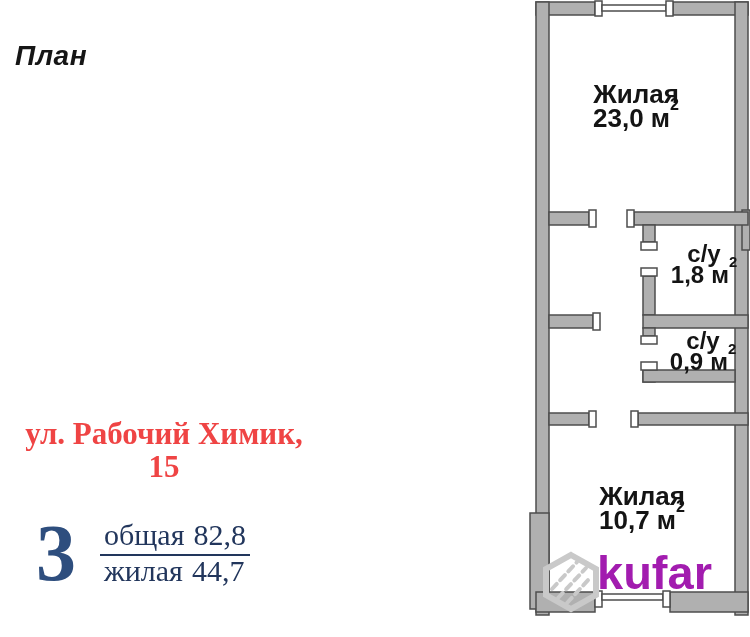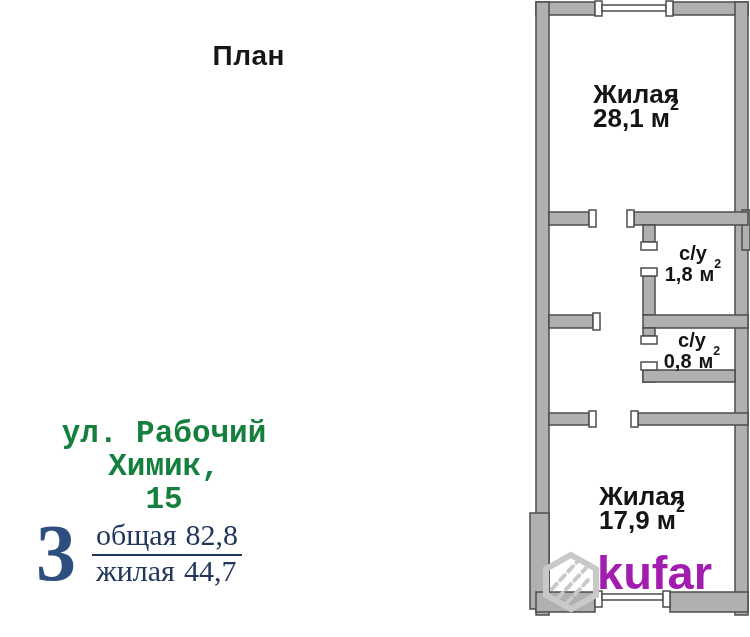--- a/index.html
+++ b/index.html
@@ -2,51 +2,51 @@
 <html><head>
 <meta charset="utf-8">
 <style>
   html,body{margin:0;padding:0;background:#ffffff;}
   .canvas{
     position:relative;width:750px;height:637px;background:#ffffff;
     overflow:hidden;font-family:"Liberation Sans",sans-serif;
   }
   
   .plan-title{
-    position:absolute;left:15px;top:41px;width:270px;text-align:right;
-    font-weight:bold;font-size:28px;line-height:30px;
+    position:absolute;left:15px;top:41px;width:270px;text-align:left;
+    font-weight:bold;font-style:italic;font-size:28px;line-height:30px;
     color:#161616;letter-spacing:.5px;
   }
   .address{
     position:absolute;left:3px;top:417px;width:322px;text-align:center;
-    font-family:Liberation Mono, monospace;font-weight:bold;
-    font-size:31px;line-height:33px;color:#15803d;
+    font-family:Liberation Serif, serif;font-weight:bold;
+    font-size:31px;line-height:33px;color:#ef4444;
   }
   .summary{
     position:absolute;left:36px;top:519px;display:flex;align-items:center;
   }
   .rooms-count{
     font-family:"Liberation Serif",serif;font-weight:bold;
     font-size:80px;line-height:68px;color:#2e4e7e;
   }
   .fraction{
-    margin-left:16px;font-family:"Liberation Serif",serif;
+    margin-left:24px;font-family:"Liberation Serif",serif;
     font-size:30px;line-height:30px;color:#22365c;
   }
   .fraction .row{padding:1px 4px;white-space:nowrap;}
   .fraction .row.top{border-bottom:2px solid #22365c;padding-bottom:4px;}
   .fraction .row + .row{padding-top:0;}
   .fraction .val{margin-left:9px;}
   
   .room-label{
     position:absolute;transform:translate(-50%,-50%);text-align:center;
     font-weight:bold;color:#141414;white-space:nowrap;
   }
   .room-label.large{font-size:26px;line-height:24px;}
-  .room-label.small{font-size:20px;line-height:21px;}
+  .room-label.small{font-size:24px;line-height:21px;margin-left:11px;}
   .room-label .unit{margin-left:7px;}
   .room-label sup{font-size:62%;line-height:0;position:relative;top:-0.45em;}
   
   .wm-text{
     position:absolute;left:597px;top:549px;
     font-size:47px;line-height:47px;font-weight:bold;
     color:#a21caf;letter-spacing:0px;
   }
   svg.plan{position:absolute;left:0;top:0;}
 </style>
@@ -116,36 +116,36 @@
       <g stroke-width="4" stroke-dasharray="7 5">
         <line x1="552" y1="589" x2="577" y2="562"></line>
         <line x1="558" y1="598" x2="586" y2="568"></line>
         <line x1="567" y1="603" x2="590" y2="578"></line>
       </g>
     </g>
   </svg>
 
   <div class="room-label large" style="left:636px;top:106px;">
     <div>Жилая</div>
-    <div><span>28,1</span><span class="unit"><span>м</span><sup>2</sup></span></div>
+    <div><span>23,0</span><span class="unit"><span>м</span><sup>2</sup></span></div>
   </div>
 
   <div class="room-label small" style="left:693px;top:264px;">
     <div>с/у</div>
     <div><span>1,8</span><span class="unit"><span>м</span><sup>2</sup></span></div>
   </div>
 
   <div class="room-label small" style="left:692px;top:351px;">
     <div>с/у</div>
-    <div><span>0,8</span><span class="unit"><span>м</span><sup>2</sup></span></div>
+    <div><span>0,9</span><span class="unit"><span>м</span><sup>2</sup></span></div>
   </div>
 
   <div class="room-label large" style="left:642px;top:508px;">
     <div>Жилая</div>
-    <div><span>17,9</span><span class="unit"><span>м</span><sup>2</sup></span></div>
+    <div><span>10,7</span><span class="unit"><span>м</span><sup>2</sup></span></div>
   </div>
 
   <div class="plan-title">
     <div>План</div>
   </div>
 
   <div class="address">
     <div>ул. Рабочий Химик,</div>
     <div>15</div>
   </div>

